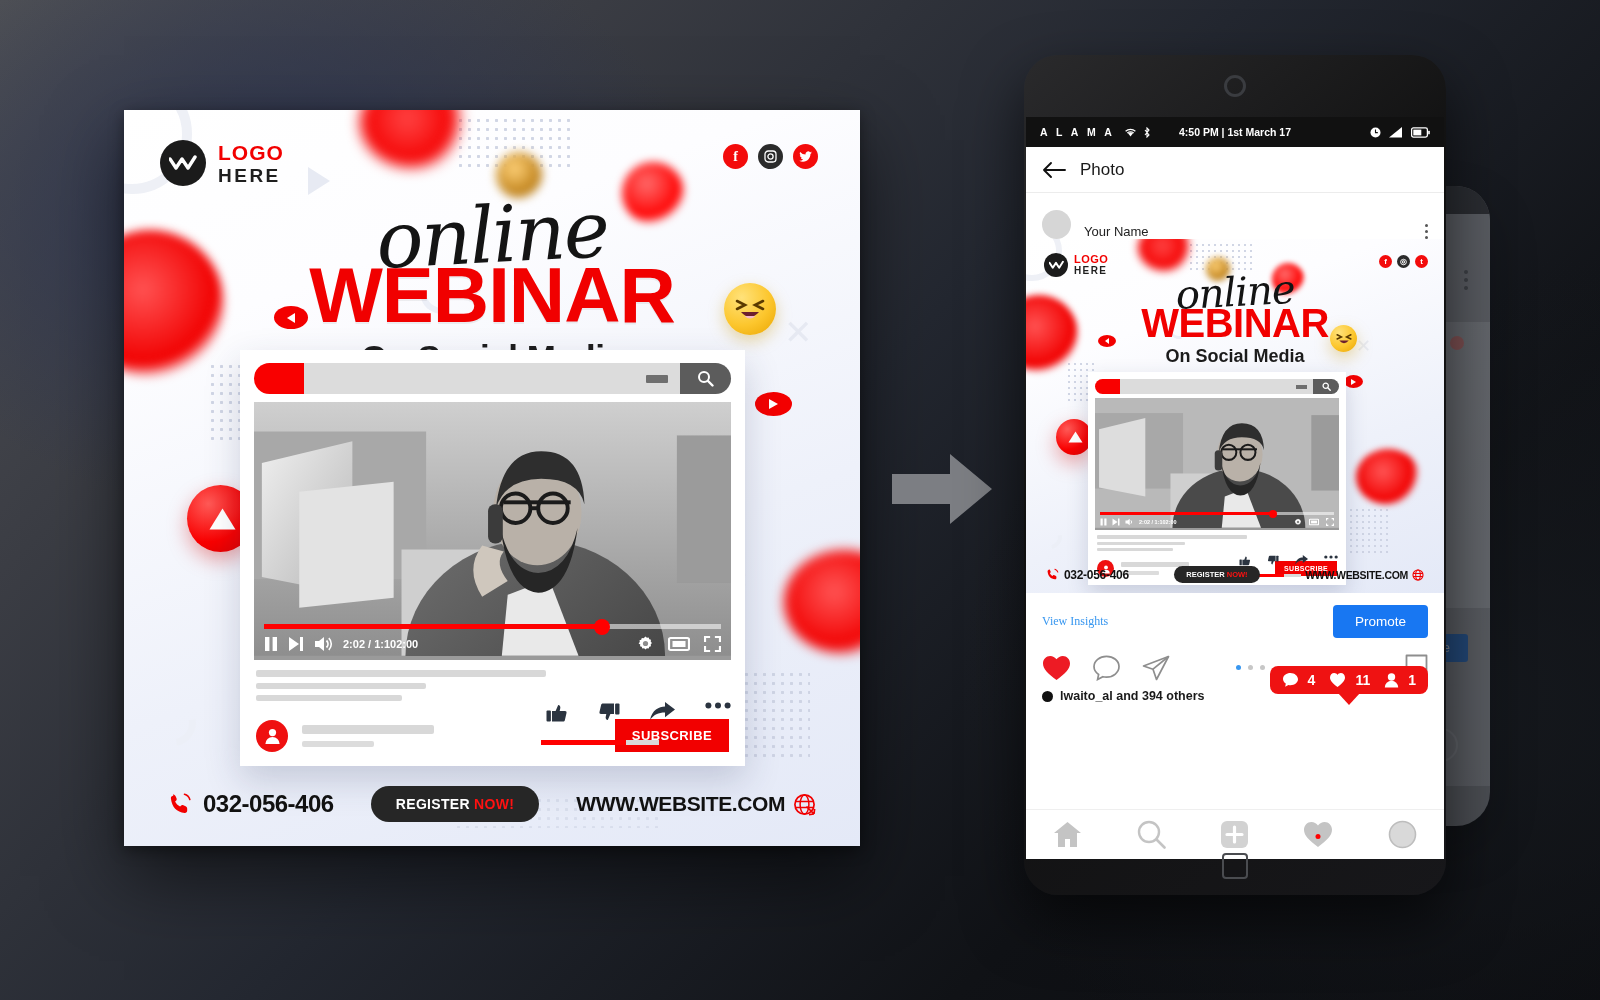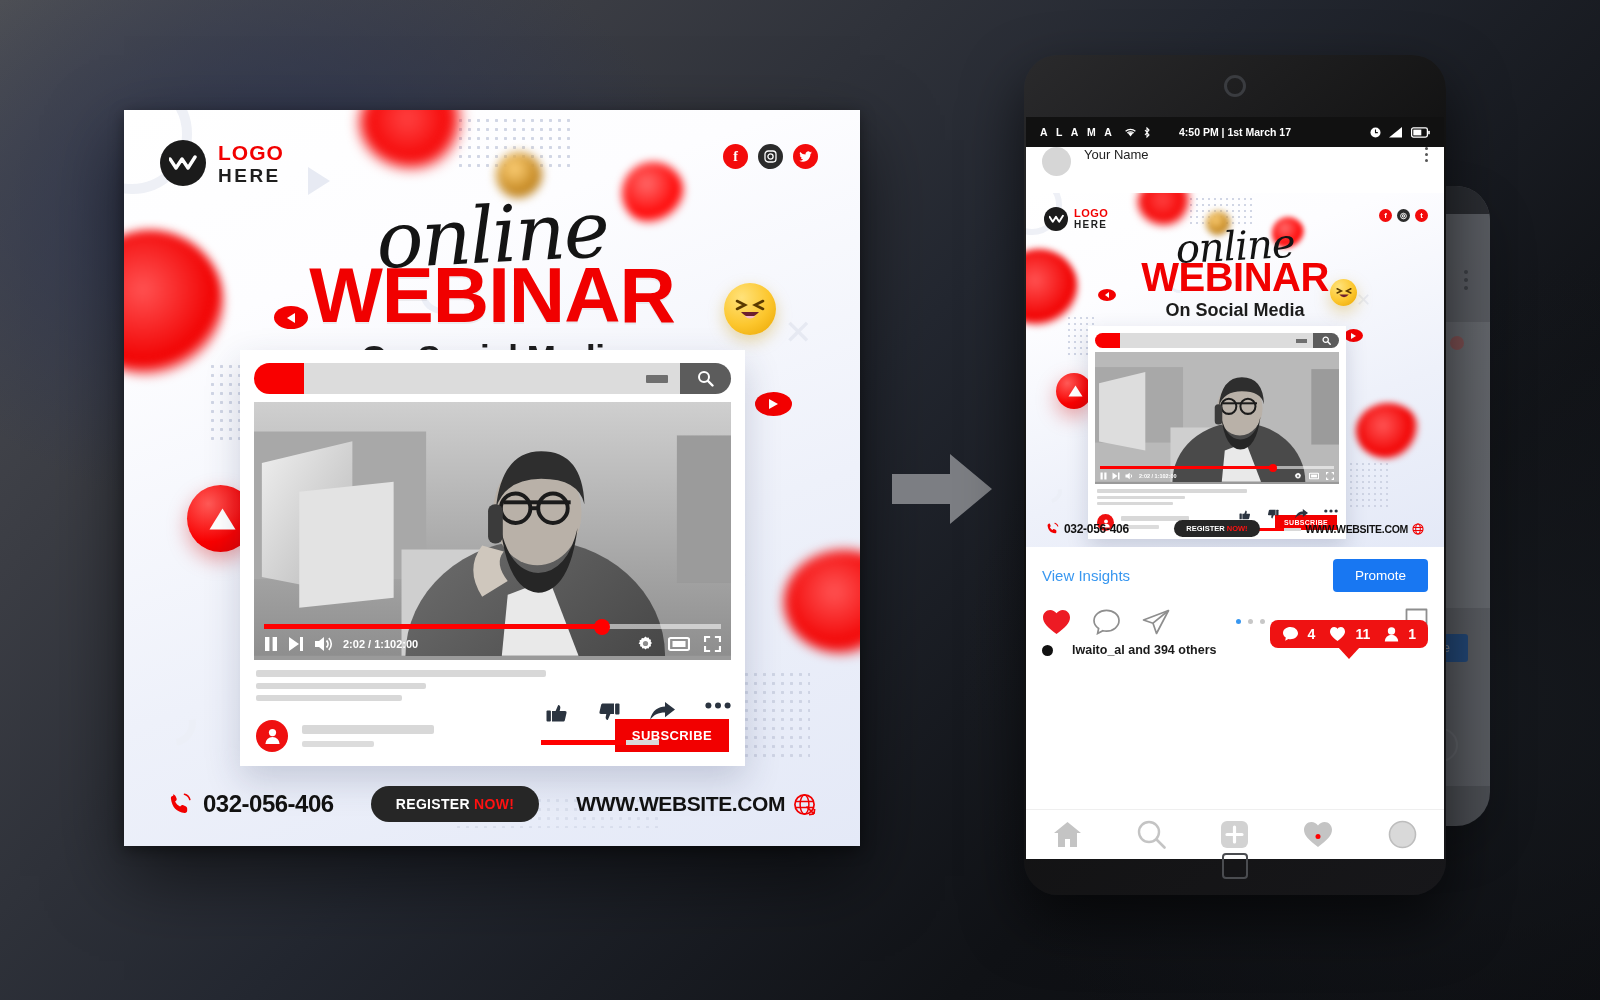--- a/index.html
+++ b/index.html
@@ -143,21 +143,21 @@
 
   .statusbar { height:30px; background:#111; color:#fff; display:flex; align-items:center;
                padding:0 14px; font-size:10.5px; font-weight:700; }
   .sb-carrier { letter-spacing:3px; }
   .sb-center { position:absolute; left:0;right:0; text-align:center; font-size:10.5px; font-weight:700; }
   .sb-right { margin-left:auto; display:flex; align-items:center; gap:8px; }
 
   .appbar { height:46px; display:flex; align-items:center; gap:14px; padding:0 16px;
             border-bottom:1px solid #ececec; }
   .appbar .title { font-size:17px; color:#1a1a1a; }
-  .postrow { height:46px; display:flex; align-items:flex-start; gap:13px; padding:0 16px; }
+  .postrow { height:46px; display:flex; align-items:flex-end; gap:13px; padding:0 16px; }
   .postrow .pa { width:29px;height:29px;border-radius:50%;background:#d6d6d6; }
   .postrow .pn { font-size:13px; color:#222; }
   .kebab { margin-left:auto; display:flex; flex-direction:column; gap:3px; }
   .kebab i { width:3px;height:3px;border-radius:50%;background:#555;display:block; }
 
   
   .mini { position:relative; width:100%; height:354px; overflow:hidden;
           background: linear-gradient(160deg,#ffffff 0%,#fdfdff 26%,#eef1fa 64%,#e4e9f7 100%); }
   .m-logo { position:absolute; left:18px; top:14px; display:flex; align-items:center; gap:6px; }
   .m-logo .mk { width:24px;height:24px;border-radius:50%;background:#1b1b1b; display:flex;align-items:center;justify-content:center;}
@@ -198,35 +198,35 @@
   .m-chan .b{width:38px;height:4px;background:#dcdcdc;border-radius:1px;}
   .m-sbtn{margin-left:auto;background:#f20000;color:#fff;font-weight:700;font-size:7px;padding:4px 9px;letter-spacing:.3px;}
   .m-foot{position:absolute;left:0;right:0;bottom:10px;display:flex;align-items:center;padding:0 20px;}
   .m-phone{display:flex;align-items:center;gap:5px;font-weight:800;font-size:12px;color:#111;letter-spacing:-.3px;}
   .m-reg{margin:0 auto;background:#262626;color:#fff;border-radius:10px;padding:4px 12px;font-weight:800;font-size:7.5px;}
   .m-reg .now{color:#ff1111;}
   .m-webl{display:flex;align-items:center;gap:4px;font-weight:800;font-size:10.5px;color:#111;letter-spacing:-.3px;}
 
   
   .insights { display:flex; align-items:center; padding:12px 16px 10px; }
-  .insights .vi { color:#3897f0; font-size:15px; }
+  .insights .vi { color:#3897f0; font-size:12px;font-family:Liberation Serif, serif; }
   .promote { margin-left:auto; background:#1877f2; color:#fff; border:none; font-size:13.5px;
              padding:9px 22px; border-radius:4px; }
   .ig-actions { display:flex; align-items:center; padding:6px 16px 4px; gap:22px; position:relative; }
   .dots-pg { position:absolute; left:50%; transform:translateX(-50%); display:flex; gap:7px; align-items:center; }
   .dots-pg i { width:5px;height:5px;border-radius:50%;background:#c7c7c7;display:block; }
   .dots-pg i.on { background:#3897f0; }
   .bm { margin-left:auto; }
   .badge { position:absolute; right:16px; top:18px; background:#ef1212; color:#fff;
            border-radius:8px; padding:6px 12px; display:flex; align-items:center; gap:9px;
            font-weight:700; font-size:14px; }
   .badge .tail { position:absolute; left:50%; transform:translateX(-50%); bottom:-11px;
                  width:0;height:0;border-left:11px solid transparent;border-right:11px solid transparent;
                  border-top:12px solid #ef1212; }
-  .likedby { padding:4px 16px 0; font-size:12.5px; font-weight:700; color:#1a1a1a; display:flex; align-items:center; gap:19px; }
+  .likedby { padding:4px 16px 0; font-size:12.5px; font-weight:700; color:#1a1a1a; display:flex; align-items:center; gap:7px; }
   .likedby .th { width:11px;height:11px;border-radius:50%;background:#111;display:inline-block; }
   .tabbar { position:absolute; left:0;right:0;bottom:0; height:50px; background:#fff;
             border-top:1px solid #efefef; display:flex; align-items:center; justify-content:space-around; }
   .tabbar .dotred{ position:absolute; width:5px;height:5px;border-radius:50%;background:#f00; bottom:9px; left:50%; transform:translateX(-50%);}
   svg { display:block; }
 </style>
 </head>
 <body>
 
 <div class="stage">
@@ -548,20 +548,28 @@
           <span>
             <svg width="19" height="11" viewBox="0 0 19 11">
                 <rect x="0.6" y="0.9" width="15.8" height="9.2" rx="1.8" fill="none" stroke="#fff" stroke-width="1.3"></rect>
                 <rect x="2.3" y="2.6" width="8" height="5.8" fill="#fff"></rect>
                 <rect x="17.2" y="3.7" width="1.6" height="3.6" rx=".6" fill="#fff"></rect>
               </svg>
           </span>
         </span>
       </div>
 
+      <div class="appbar">
+        <span>
+          <svg width="24" height="18" viewBox="0 0 24 18">
+              <path d="M23 9H2M9 2 L2 9 L9 16" stroke="#111" stroke-width="1.9" fill="none" stroke-linecap="round" stroke-linejoin="round"></path>
+            </svg>
+        </span>
+        <span class="title">Photo</span>
+      </div>
 
       <div class="postrow">
         <div class="pa"></div>
         <div class="pn">Your Name</div>
         <div class="kebab">
             <i></i>
             <i></i>
             <i></i>
           </div>
       </div>

